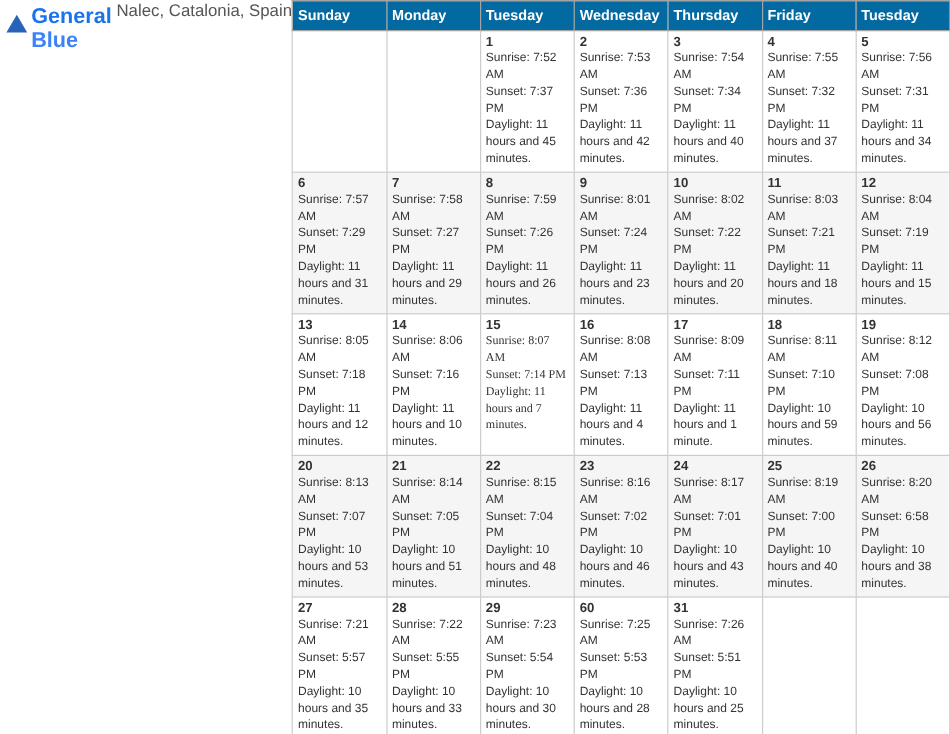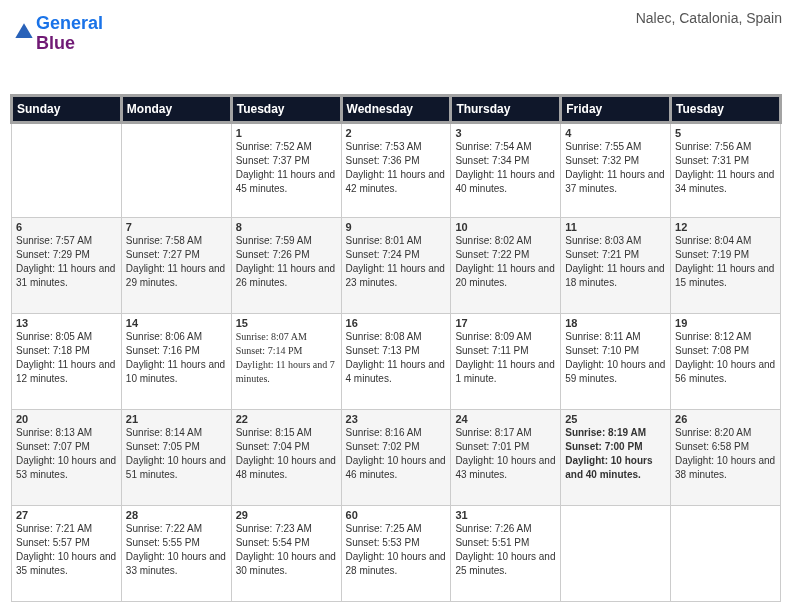--- a/index.html
+++ b/index.html
@@ -6,24 +6,22 @@
     body {
       width: 792px;
       height: 612px;
       font-family: Arial, sans-serif;
       background: #fff;
       overflow: hidden;
     }
     .page {
       width: 792px;
       height: 612px;
-      padding: 10px;
       display: flex;
-      flex-direction: column;
-      gap: 28px;
+      flex-direction: row;
     }
     .header {
       display: flex;
       justify-content: space-between;
       align-items: flex-start;
       margin-bottom: 8px;
     }
     .logo {
       display: flex;
       align-items: center;
@@ -56,27 +54,27 @@
       font-size: 14px;
       color: #555;
     }
     .calendar {
       flex: 1;
       border-collapse: collapse;
       width: 100%;
       table-layout: fixed;
     }
     .calendar th {
-      background: #0f172a;
+      background: #0369a1;
       color: #fff;
       font-size: 12px;
       font-weight: bold;
       padding: 5px 4px;
       text-align: left;
-      border: 3px solid #a3a3a3;
+      border: 1px solid #a3a3a3;
     }
     .calendar td {
       border: 1px solid #ccc;
       vertical-align: top;
       padding: 3px 4px;
       font-size: 9px;
       color: #333;
       background: #fff;
       height: 88px;
     }
@@ -105,21 +103,21 @@
 <div class="page">
   <div class="header">
     <div class="logo">
       <div>
         <svg class="logo-icon" viewBox="0 0 30 30" xmlns="http://www.w3.org/2000/svg">
           <polygon points="15,2 28,24 2,24" fill="#2962b9"></polygon>
         </svg>
       </div>
       <div class="logo-text">
         <div><span>General</span></div>
-        <div style="color:#701a75;">Blue</div>
+        <div style="color:#3b82f6;">Blue</div>
       </div>
     </div>
     <div class="title-block">
       <div class="subtitle">Nalec, Catalonia, Spain</div>
     </div>
   </div>
 
   <table class="calendar">
     <thead>
       <tr>
@@ -281,21 +279,21 @@
 Daylight: 10 hours and 46 minutes.</div>
           </td>
           <td>
             <span class="day-num">24</span>
             <div class="day-info" style="white-space: pre-line;">Sunrise: 8:17 AM
 Sunset: 7:01 PM
 Daylight: 10 hours and 43 minutes.</div>
           </td>
           <td>
             <span class="day-num">25</span>
-            <div class="day-info" style="white-space: pre-line; font-weight: bold;">Sunrise: 8:19 AM
+            <div class="day-info" style="white-space: pre-line;">Sunrise: 8:19 AM
 Sunset: 7:00 PM
 Daylight: 10 hours and 40 minutes.</div>
           </td>
           <td>
             <span class="day-num">26</span>
             <div class="day-info" style="white-space: pre-line;">Sunrise: 8:20 AM
 Sunset: 6:58 PM
 Daylight: 10 hours and 38 minutes.</div>
           </td>
         </tr>

